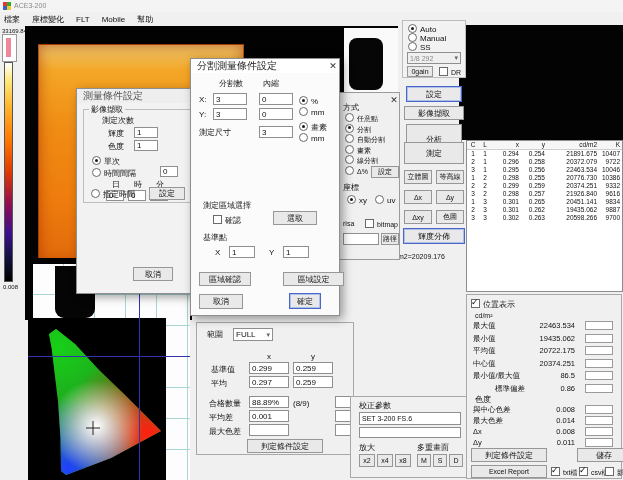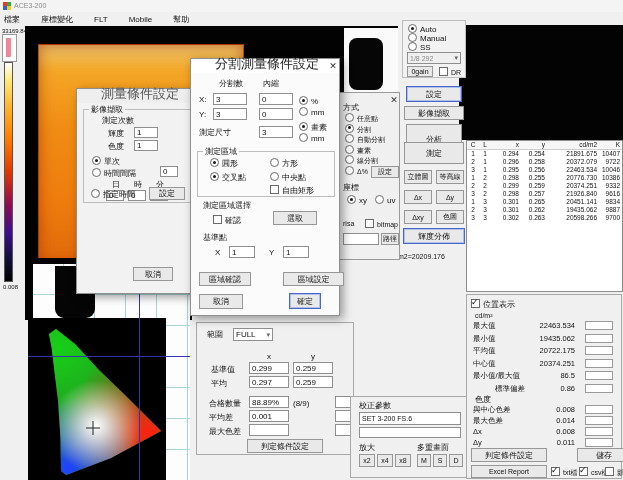--- a/index.html
+++ b/index.html
@@ -1,40 +1,40 @@
 <!DOCTYPE html>
 <html><head>
 <meta charset="utf-8">
 <style>
   html,body{margin:0;padding:0;}
   body{width:623px;height:480px;position:relative;overflow:hidden;background:#f0f0f0;
        font-family:"Liberation Sans",sans-serif;color:#111;}
-  .abs{position:absolute;gap:9px;}
+  .abs{position:absolute;}
   .lbl{position:absolute;font-size:8px;white-space:nowrap;line-height:10px;}
   .tiny{font-size:7px;}
   .btn{position:absolute;display:flex;align-items:center;justify-content:center;
        font-size:8px;background:#e9e9e9;border:1px solid #979797;white-space:nowrap;
        box-sizing:border-box;cursor:default;}
   .btn.hl{border:1px solid #4a67c8;box-shadow:inset 0 0 0 1px #aebfe9;}
   .field{position:absolute;background:#fff;border:1px solid #8f8f8f;font-size:8px;
          display:flex;align-items:center;padding:0 2px;box-sizing:border-box;white-space:nowrap;}
   .field.dis{background:#efefef;color:#8a8a8a;}
   .radio{display:inline-block;width:7px;height:7px;border:1px solid #6a6a6a;border-radius:50%;
          background:#fff;vertical-align:-1px;margin-right:3px;position:relative;}
   .radio.on::after{content:"";position:absolute;left:1.5px;top:1.5px;width:3px;height:3px;
          border-radius:50%;background:#1a1a1a;}
   .cb{display:inline-block;width:7px;height:7px;border:1px solid #6a6a6a;background:#fff;
       vertical-align:-1px;margin-right:3px;position:relative;}
   .cb.on::after{content:"✓";position:absolute;left:-1px;top:-3.5px;font-size:9px;color:#111;}
   .group{position:absolute;border:1px solid #bdbdbd;box-sizing:border-box;}
   .gt{position:absolute;top:-6px;left:5px;padding:0 2px;font-size:8px;white-space:nowrap;}
   .dlg{position:absolute;border:1px solid #8f8f8f;box-shadow:3px 3px 9px rgba(0,0,0,.38);
        box-sizing:border-box;}
-  .dlg-title{position:absolute;left:0;top:0;right:0;height:14px;display:flex;align-items:flex-end;
-       padding-left:24px;font-size:13px;}
+  .dlg-title{position:absolute;left:0;top:0;right:0;height:14px;display:flex;align-items:center;
+       padding-left:6px;font-size:10px;}
   .x-icon{position:absolute;font-size:9px;color:#333;line-height:10px;text-align:center;}
   .ddl::after{content:"▾";margin-left:auto;font-size:7px;color:#666;}
   .menu-item{font-size:8px;margin-right:12px;white-space:nowrap;}
   
   .tbl-head,.tbl-row{display:grid;grid-template-columns:12px 12px 30px 26px 52px 23px;
        font-size:6.5px;line-height:8px;}
   .tbl-head span,.tbl-row span{text-align:right;padding-right:2px;}
   .tbl-head span:nth-child(1),.tbl-row span:nth-child(1),
   .tbl-head span:nth-child(2),.tbl-row span:nth-child(2){text-align:center;padding-right:0;}
   
@@ -299,28 +299,20 @@
   <div class="field" style="left:68px;top:34px;width:34px;height:12px;">0</div>
   <span class="lbl" style="left:8px;top:51px;">Y:</span>
   <div class="field" style="left:22px;top:49px;width:34px;height:12px;">3</div>
   <div class="field" style="left:68px;top:49px;width:34px;height:12px;">0</div>
   <span class="lbl" style="left:108px;top:37px;"><span class="radio on"></span><span>%</span></span>
   <span class="lbl" style="left:108px;top:48px;"><span class="radio"></span><span>mm</span></span>
   <span class="lbl" style="left:8px;top:69px;">測定尺寸</span>
   <div class="field" style="left:68px;top:67px;width:34px;height:12px;">3</div>
   <span class="lbl" style="left:108px;top:63px;"><span class="radio on"></span><span>畫素</span></span>
   <span class="lbl" style="left:108px;top:74px;"><span class="radio"></span><span>mm</span></span>
-  <div class="group" style="left:6px;top:92px;width:138px;height:46px;background:#fbfbfb;">
-    <span class="gt" style="background:#fbfbfb;">測定區域</span>
-    <span class="lbl" style="left:12px;top:6px;"><span class="radio on"></span><span>圓形</span></span>
-    <span class="lbl" style="left:72px;top:6px;"><span class="radio"></span><span>方形</span></span>
-    <span class="lbl" style="left:12px;top:20px;"><span class="radio on"></span><span>交叉點</span></span>
-    <span class="lbl" style="left:72px;top:20px;"><span class="radio"></span><span>中央點</span></span>
-    <span class="lbl" style="left:72px;top:33px;"><span class="cb"></span><span>自由矩形</span></span>
-  </div>
   <span class="lbl" style="left:12px;top:142px;">測定區域選擇</span>
   <span class="lbl" style="left:22px;top:156px;"><span class="cb"></span><span>確認</span></span>
   <div class="btn" style="left:82px;top:152px;width:44px;height:14px;">選取</div>
   <span class="lbl" style="left:12px;top:174px;">基準點</span>
   <span class="lbl" style="left:24px;top:189px;">X</span>
   <div class="field" style="left:38px;top:187px;width:26px;height:12px;">1</div>
   <span class="lbl" style="left:78px;top:189px;">Y</span>
   <div class="field" style="left:92px;top:187px;width:26px;height:12px;">1</div>
   <div class="btn" style="left:8px;top:213px;width:52px;height:14px;">區域確認</div>
   <div class="btn" style="left:92px;top:213px;width:61px;height:14px;">區域設定</div>

